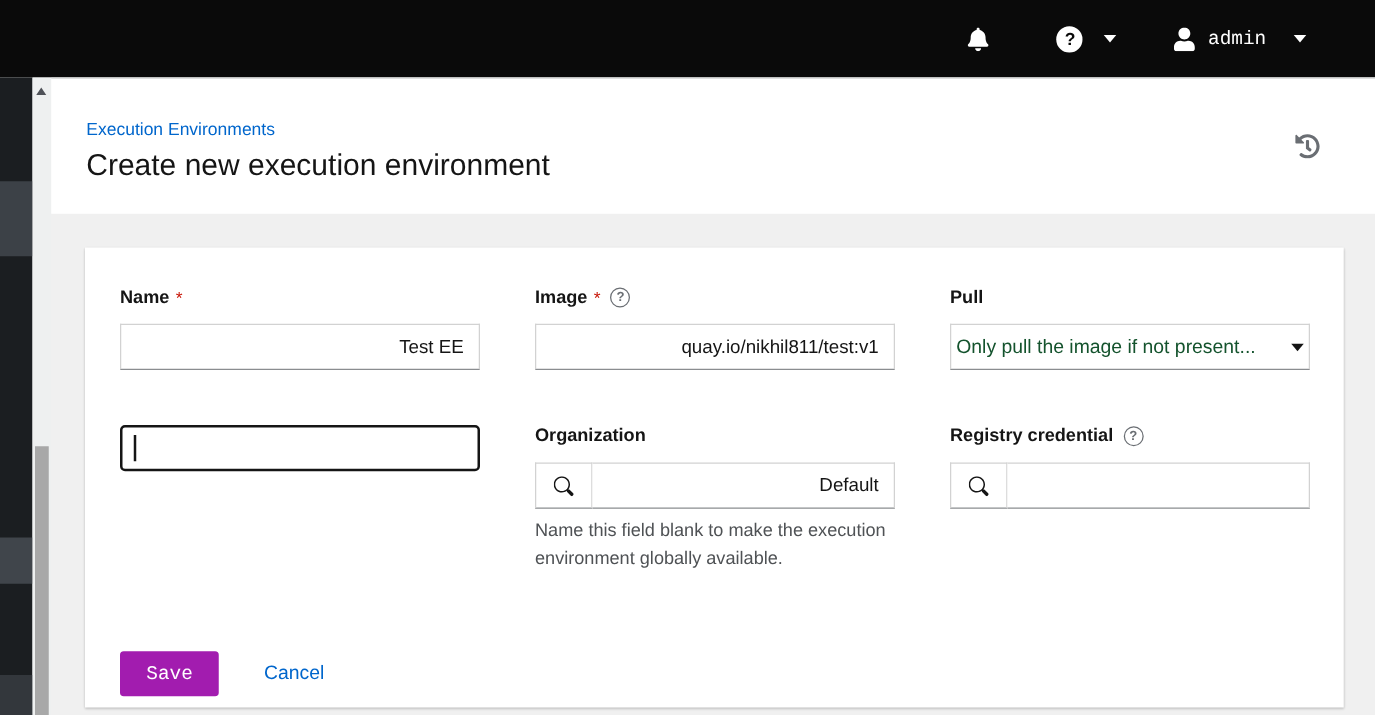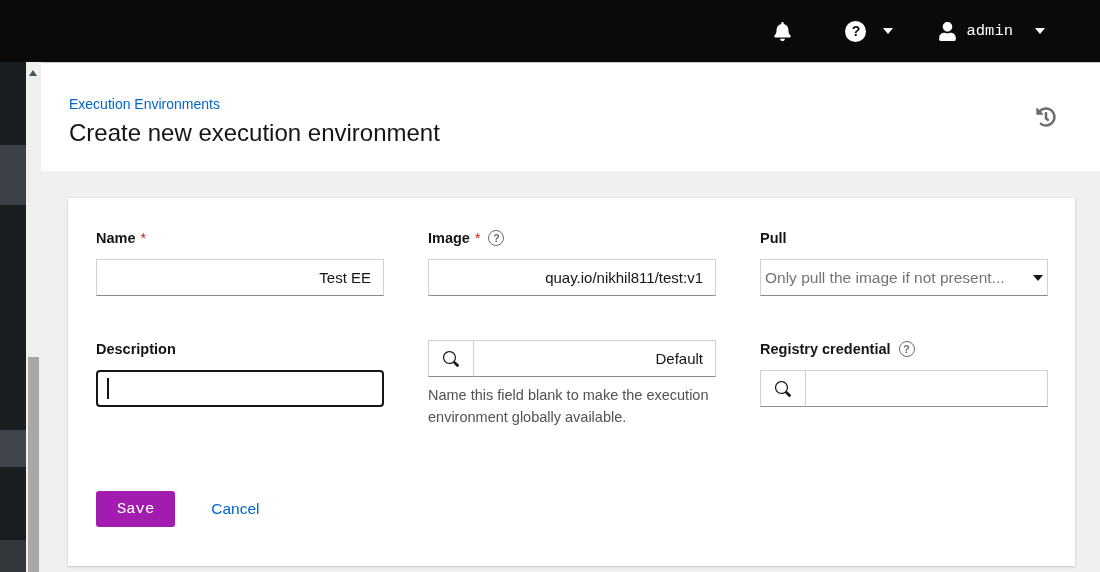--- a/index.html
+++ b/index.html
@@ -87,21 +87,21 @@
   
   .focused-wrap { position:relative; }
   .text-input.focused { border:2px solid #151515; border-radius:4px; }
   .text-caret { position:absolute; left:11px; top:8px; width:1.5px; height:21px; background:#151515; }
 
   
   .select-toggle {
     width:100%; height:37px; padding:0 4px; background:#fff;
     border:1px solid #d2d2d2; border-bottom-color:#8a8d90;
     display:flex; align-items:center; justify-content:space-between;
-    font-size:15.5px; color:#737373; cursor:pointer; text-align:left;
+    font-size:15.5px; color:#14532d; cursor:pointer; text-align:left;
     font-family:"Liberation Sans", sans-serif;
   }
   .caret-down-dark {
     width:0; height:0; border-left:5px solid transparent;
     border-right:5px solid transparent; border-top:6px solid #151515;
     margin-left:6px; flex:none;
   }
 
   
   .input-group { display:flex; }
@@ -205,30 +205,30 @@
           <div class="field-label-row">
             <label class="field-label">Pull</label>
           </div>
           <button type="button" class="select-toggle">
             <span style="overflow:hidden;white-space:nowrap;">Only pull the image if not present...</span>
             <span class="caret-down-dark"></span>
           </button>
         </div>
 
         <div>
-          <div class="field-label-row">
-            <label class="field-label">Description</label>
-          </div>
           <div class="focused-wrap">
             <input class="text-input focused" type="text" value="" style="">
             <span class="text-caret"></span>
           </div>
         </div>
 
         <div>
+          <div class="field-label-row">
+            <label class="field-label">Organization</label>
+          </div>
           <div class="input-group">
             <button type="button" class="search-btn">
               <span style="display:flex;">
                 <svg width="16" height="16" viewBox="0 0 512 512">
                     <path fill="#151515" d="M505 442.7L405.3 343c-4.5-4.5-10.6-7-17-7H372c27.6-35.3 44-79.7 44-128C416 93.1 322.9 0 208 0S0 93.1 0 208s93.1 208 208 208c48.3 0 92.7-16.4 128-44v16.3c0 6.4 2.5 12.5 7 17l99.7 99.7c9.4 9.4 24.6 9.4 33.9 0l28.3-28.3c9.4-9.3 9.4-24.5.1-33.9zm-297-64.7c-93.9 0-170-76.1-170-170s76.1-170 170-170 170 76.1 170 170-76.1 170-170 170z"></path>
                   </svg>
               </span>
             </button>
             <input class="text-input" type="text" value="Default" style="">
           </div>

